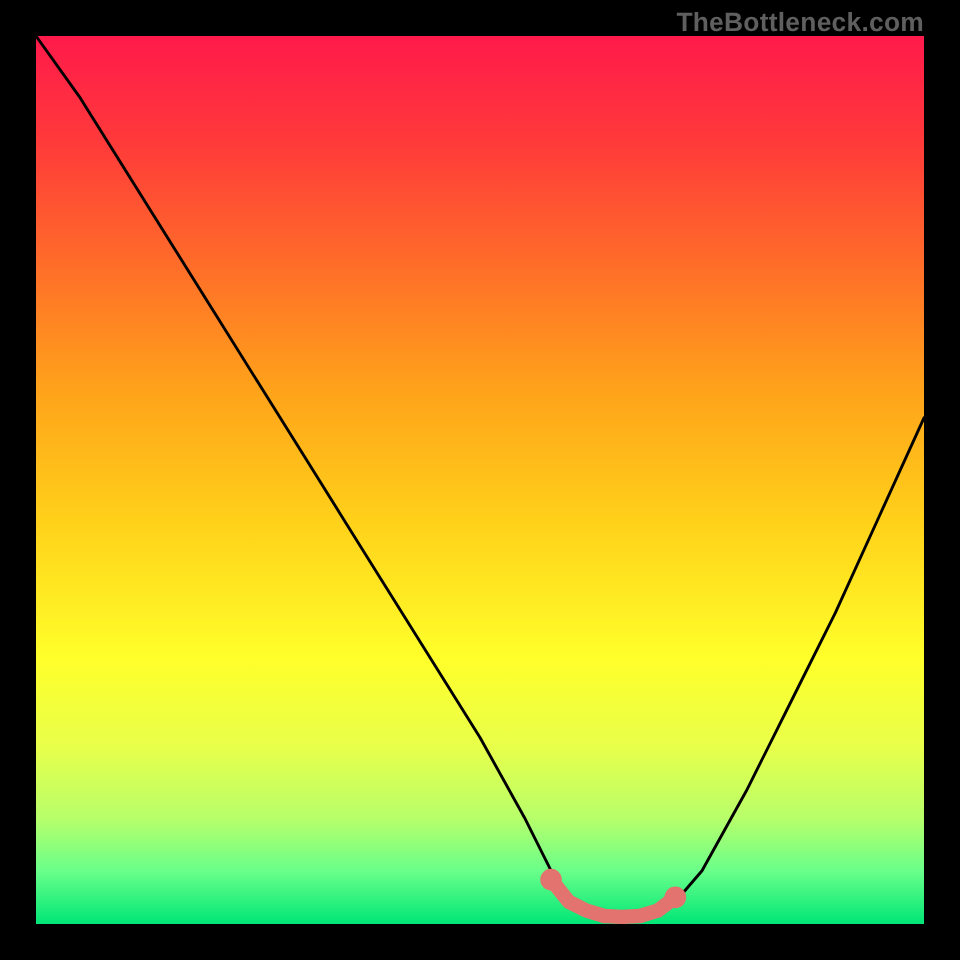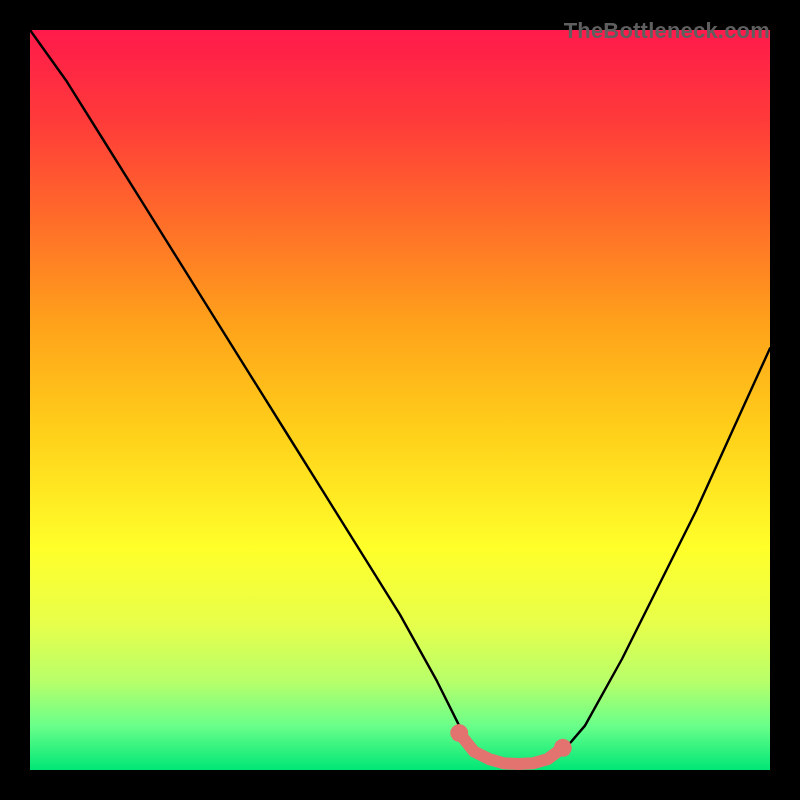--- a/index.html
+++ b/index.html
@@ -24,21 +24,21 @@
       #ffd21a 55%,
       #ffff2a 70%,
       #e8ff4a 80%,
       #b8ff6a 88%,
       #6aff8a 94%,
       #00e676 100%
     );
   }
   .watermark {
     position: absolute;
-    top: 18px;
+    top: 6px;
     right: 30px;
     font-family: Arial, Helvetica, sans-serif;
     font-size: 22px;
     font-weight: 600;
     color: #5f5f5f;
     letter-spacing: 0.2px;
   }
   svg.overlay {
     position: absolute;
     left: 30px;

